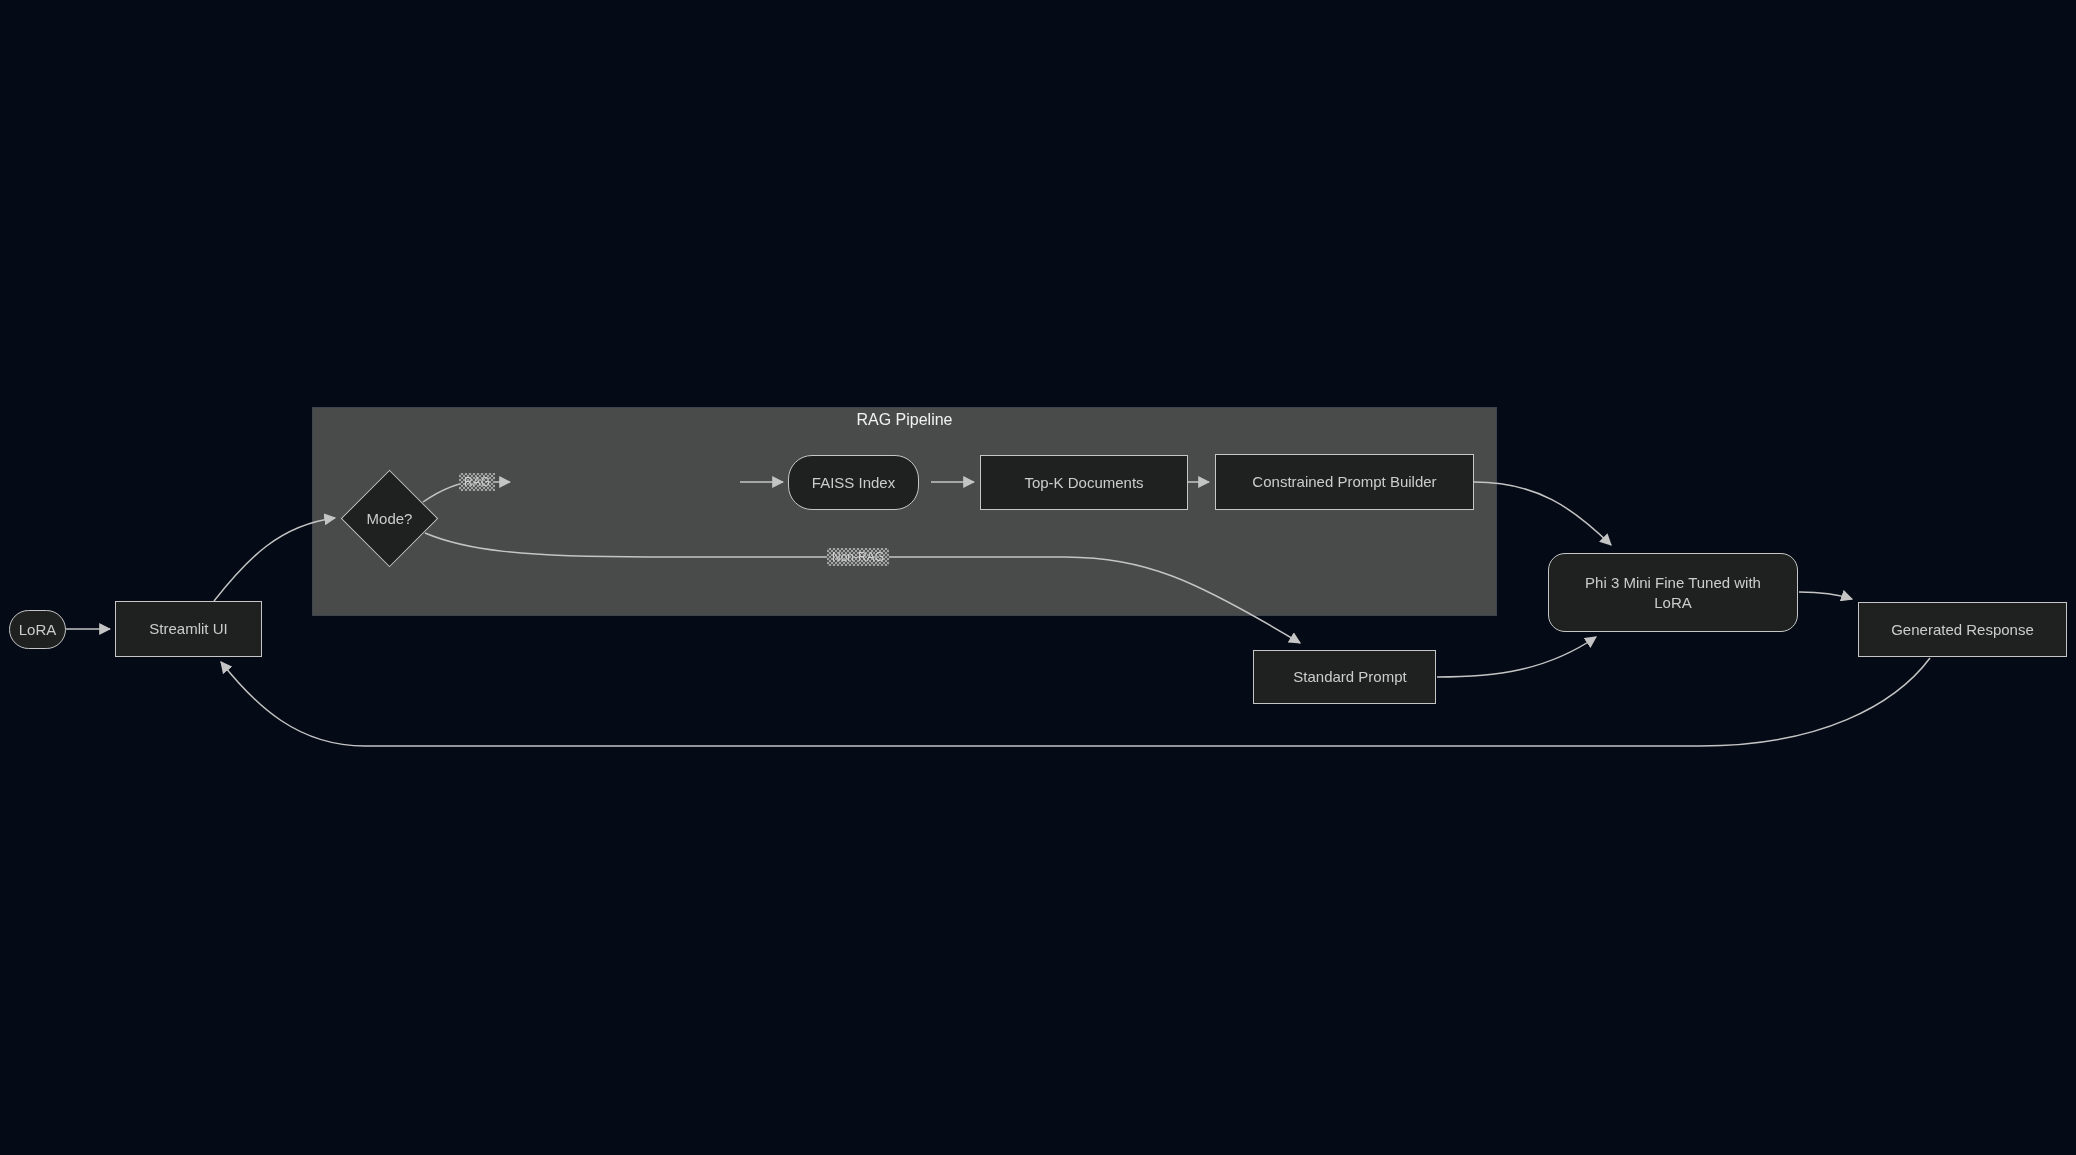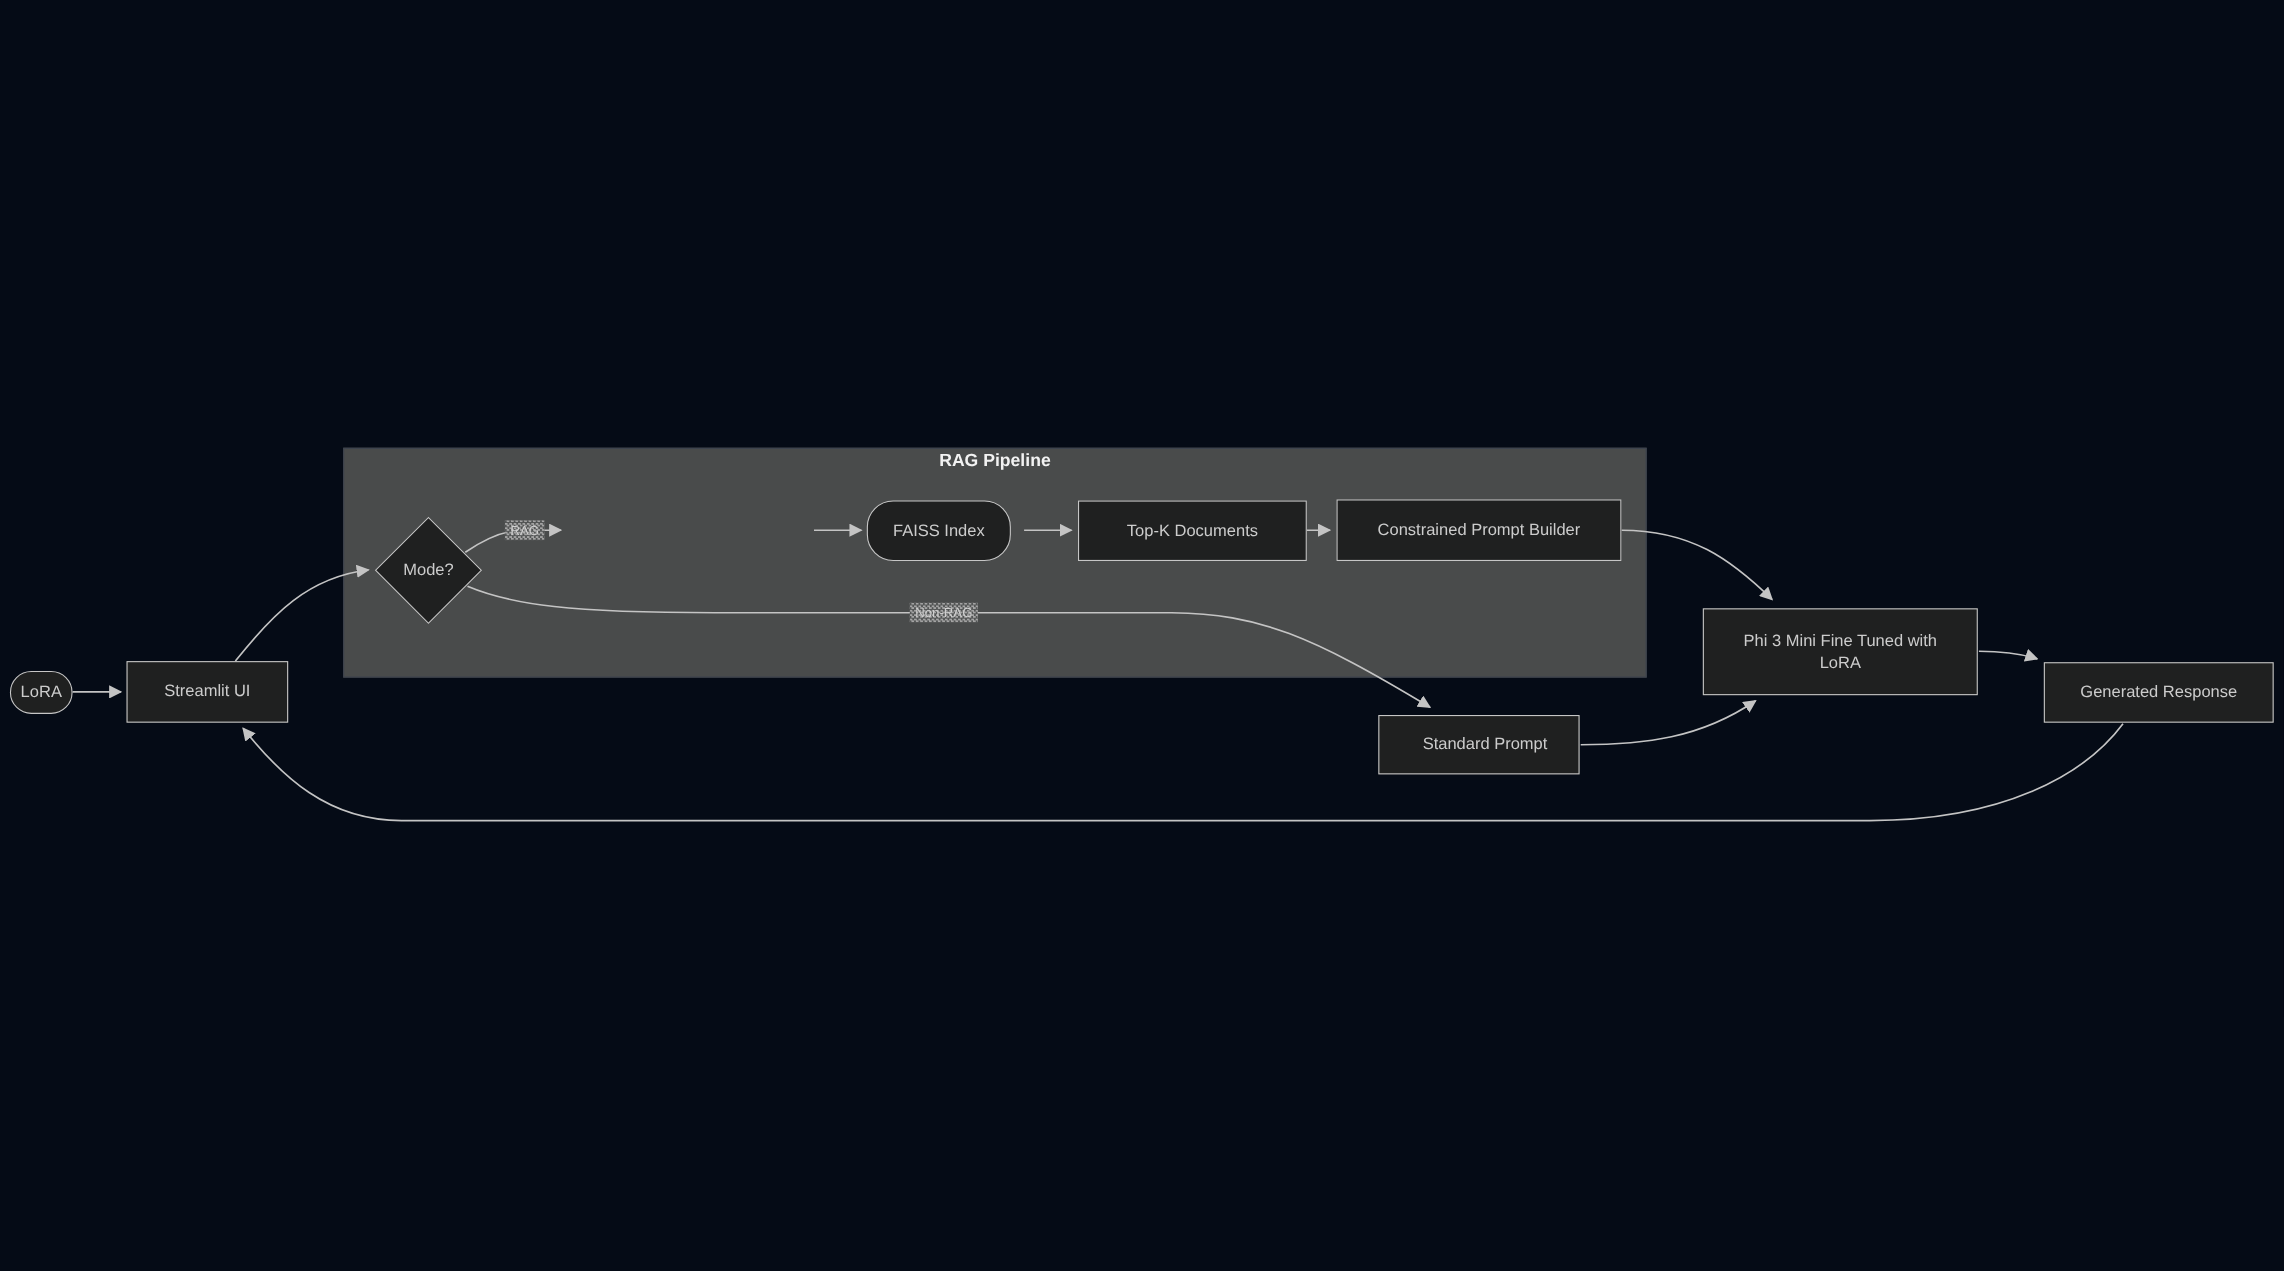--- a/index.html
+++ b/index.html
@@ -34,21 +34,21 @@
     border: 1px solid #3d434f;
     box-sizing: border-box;
   }
   .cluster-title {
     position: absolute;
     left: 312px; top: 411px;
     width: 1185px;
     text-align: center;
     color: #f2f2f2;
     font-size: 16px;
-    font-weight: bold;
+    font-weight: normal;
   }
   .node {
     position: absolute;
     box-sizing: border-box;
     background: #1f2020;
     border: 1.5px solid #c6c6c6;
     color: #cccccc;
     font-size: 15px;
     display: flex;
     align-items: center;
@@ -121,21 +121,21 @@
   <div class="diamond-shape"></div>
   <div class="diamond-label">Mode?</div>
 
 
   <div class="node" style="left:788px; top:455px; width:131px; height:55px;border-radius:24px;">FAISS Index</div>
 
   <div class="node" style="left:980px; top:455px; width:208px; height:55px;">Top-K Documents</div>
 
   <div class="node" style="left:1215px; top:454px; width:259px; height:56px;">Constrained Prompt Builder</div>
 
-  <div class="node" style="left:1548px; top:553px; width:250px; height:79px;">Phi 3 Mini Fine Tuned with
+  <div class="node" style="left:1548px; top:553px; width:250px; height:79px;border-radius:17px;">Phi 3 Mini Fine Tuned with
 LoRA</div>
 
   <div class="node" style="left:1253px; top:650px; width:183px; height:54px;padding-left:11px;">Standard Prompt</div>
 
   <div class="node" style="left:1858px; top:602px; width:209px; height:55px;">Generated Response</div>
 
   <div class="edge-label" style="left:477px; top:482px;">RAG</div>
 
   <div class="edge-label" style="left:858px; top:557px;">Non-RAG</div>
 

